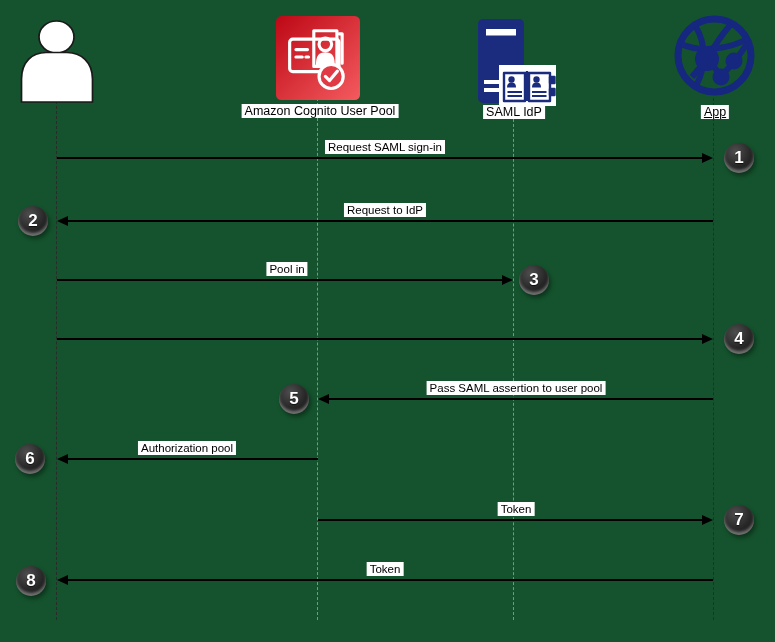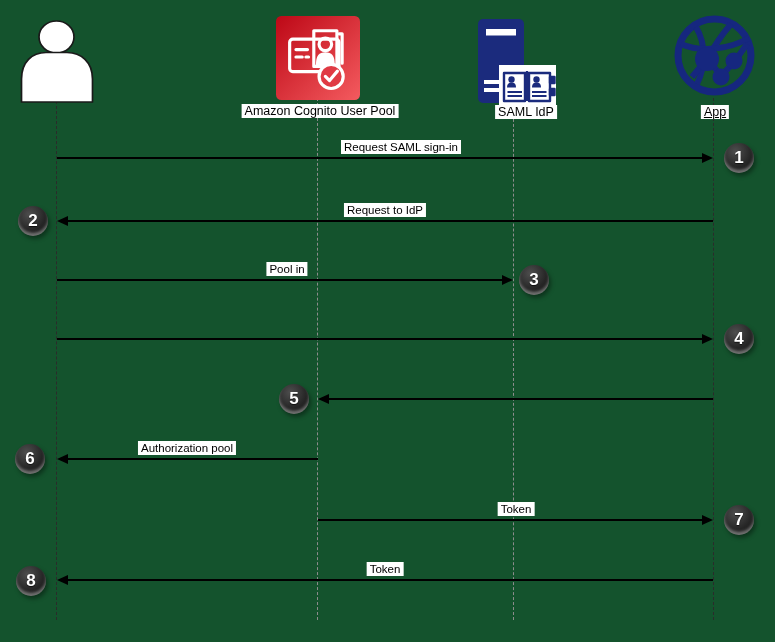--- a/index.html
+++ b/index.html
@@ -103,44 +103,45 @@
       <path d="M35 45 L48 62 L62 47 L74 30" stroke-width="6"></path>
     </g>
     <g fill="#16277f">
       <circle cx="34" cy="45" r="12"></circle>
       <circle cx="61" cy="47" r="8.5"></circle>
       <circle cx="48" cy="63" r="8.5"></circle>
     </g>
   </svg>
 
   <div class="actor-label" style="left:320px;top:111px;">Amazon Cognito User Pool</div>
-  <div class="actor-label" style="left:526px;top:112px;">SAML IdP</div>
+  <div class="actor-label" style="left:514px;top:112px;">SAML IdP</div>
   <div class="actor-label" style="left:715px;top:112px;text-decoration:underline;">App</div>
 
   <div class="msg-line" style="left:57px;top:157px;width:646px;"></div>
   <div class="arrowhead right" style="left:702px;top:153px;"></div>
-  <div class="msg-label" style="left:385px;top:140px;margin-left:16px;">Request SAML sign-in</div>
+  <div class="msg-label" style="left:385px;top:140px;">Request SAML sign-in</div>
   <div class="badge" style="left:724px;top:143px;">1</div>
 
   <div class="msg-line" style="left:67px;top:220px;width:646px;"></div>
   <div class="arrowhead left" style="left:57px;top:216px;"></div>
   <div class="msg-label" style="left:385px;top:203px;">Request to IdP</div>
   <div class="badge" style="left:18px;top:206px;">2</div>
 
   <div class="msg-line" style="left:57px;top:279px;width:446px;"></div>
   <div class="arrowhead right" style="left:502px;top:275px;"></div>
   <div class="msg-label" style="left:287px;top:262px;">Pool in</div>
   <div class="badge" style="left:519px;top:265px;">3</div>
 
   <div class="msg-line" style="left:57px;top:338px;width:646px;"></div>
   <div class="arrowhead right" style="left:702px;top:334px;"></div>
   <div class="badge" style="left:724px;top:324px;">4</div>
 
   <div class="msg-line" style="left:328px;top:398px;width:385px;"></div>
   <div class="arrowhead left" style="left:318px;top:394px;"></div>
+  <div class="msg-label" style="left:516px;top:381px;">Pass SAML assertion to user pool</div>
   <div class="badge" style="left:279px;top:384px;">5</div>
 
   <div class="msg-line" style="left:67px;top:458px;width:251px;"></div>
   <div class="arrowhead left" style="left:57px;top:454px;"></div>
   <div class="msg-label" style="left:187px;top:441px;">Authorization pool</div>
   <div class="badge" style="left:15px;top:444px;">6</div>
 
   <div class="msg-line" style="left:318px;top:519px;width:385px;"></div>
   <div class="arrowhead right" style="left:702px;top:515px;"></div>
   <div class="msg-label" style="left:516px;top:502px;">Token</div>

